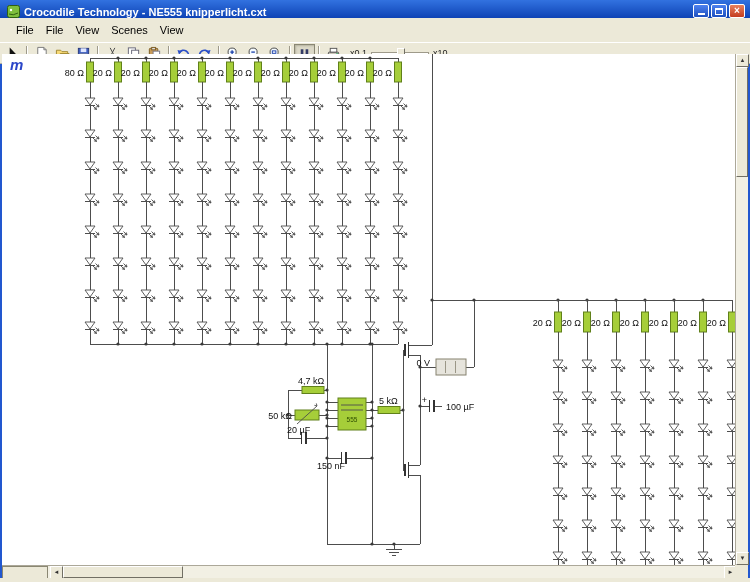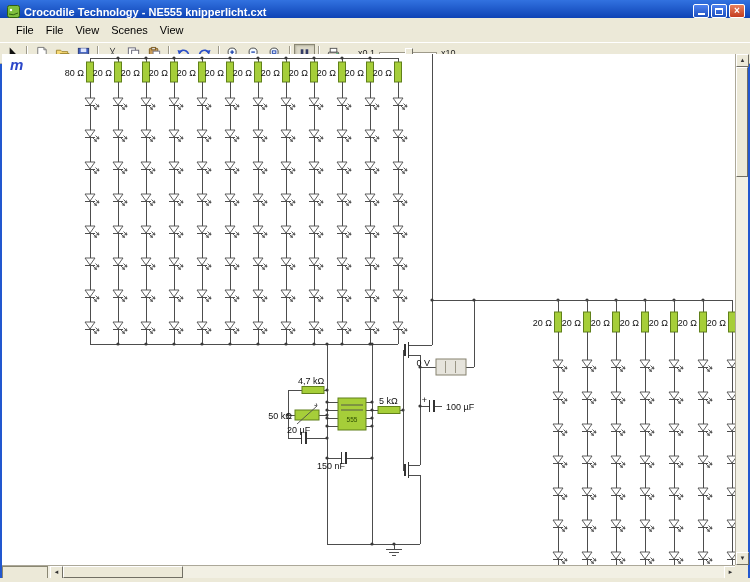--- a/index.html
+++ b/index.html
@@ -22,21 +22,21 @@
            border-bottom:1px solid #fff;color:#000}
   .menu-item{padding:0 6px}
   .toolbar{height:21px;background:#ECE9D8;display:flex;align-items:center;padding-left:2px;
            border-bottom:1px solid #B8B4A2}
   #tb-buttons{display:flex;align-items:center}
   .tbtn{width:21px;height:19px;display:flex;align-items:center;justify-content:center;background:none;
         border:1px solid transparent;padding:0}
   .tbtn svg{width:15px;height:15px}
   .tbtn.pressed{border:1px solid #8a8774;background:#DCD9C8;box-shadow:inset 1px 1px 2px #b5b29f}
   .sep{width:2px;height:15px;border-left:1px solid #9e9a8a;border-right:1px solid #fff;margin:0 3px}
-  .zoom-ctl{display:flex;align-items:center;gap:4px;margin-left:14px;font-size:9px;color:#222}
+  .zoom-ctl{display:flex;align-items:center;gap:4px;margin-left:6px;font-size:9px;color:#222}
   .slider{position:relative;width:58px;height:13px}
   .groove{position:absolute;left:0;right:0;top:5px;height:3px;background:#fff;border:1px solid #9e9a8a}
   .sthumb{position:absolute;top:1px;width:8px;height:11px;background:#ECE9D8;border:1px solid;
           border-color:#fff #716F64 #716F64 #fff}
   .canvas{position:absolute;top:54px;left:2px;width:735px;height:511px;background:#fff;overflow:hidden}
   .logo{position:absolute;top:2px;left:8px;font-weight:bold;font-style:italic;font-size:15px;color:#2b46c8}
   #circuit-svg{position:absolute;top:0;left:0}
   .vscroll{position:absolute;top:54px;right:2px;width:13px;height:511px;display:flex;flex-direction:column;
            background:#F2F0E4;border-left:1px solid #ACA899}
   .hscroll{position:absolute;top:565px;left:2px;width:735px;height:13px;display:flex;background:#F2F0E4;

